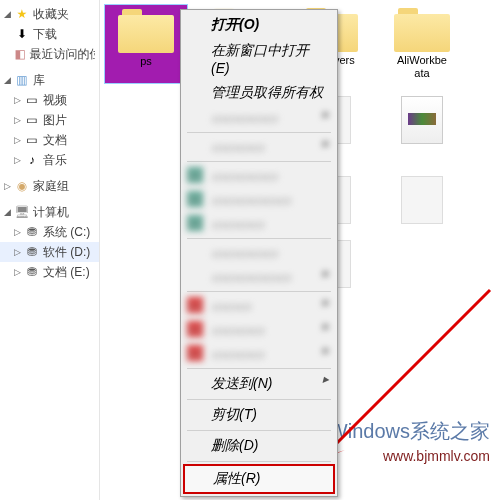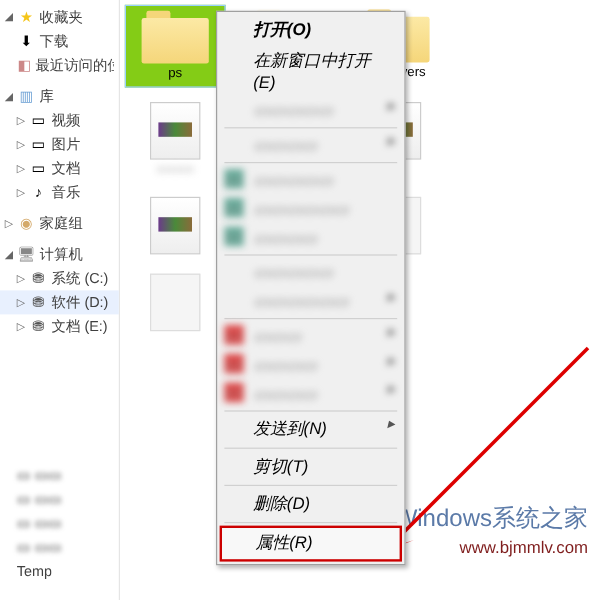--- a/index.html
+++ b/index.html
@@ -9,21 +9,21 @@
 .tree-group { margin-bottom: 6px; }
 .tree-item { display: flex; align-items: center; padding: 2px 4px; cursor: pointer; height: 20px; }
 .tree-toggle { width: 10px; font-size: 9px; color: #666; }
 .tree-icon { width: 16px; height: 16px; margin-right: 3px; display: inline-flex; align-items: center; justify-content: center; }
 .tree-label { font-size: 12px; color: #404040; white-space: nowrap; overflow: hidden; }
 .tree-child { padding-left: 14px; }
 
 .main { position: absolute; left: 100px; top: 0; right: 0; height: 500px; background: #fff; }
 .file-grid { display: flex; flex-wrap: wrap; padding: 4px; gap: 8px; }
 .file-item { width: 84px; display: flex; flex-direction: column; align-items: center; padding: 4px; cursor: pointer; }
-.file-item.selected { background: #84cc16; border: 1px solid #99d1ff; }
+.file-item.selected { background: #a21caf; border: 1px solid #99d1ff; }
 .folder-icon { width: 56px; height: 44px; position: relative; }
 .folder-icon::before { content: ""; position: absolute; top: 0; left: 4px; width: 20px; height: 8px; background: #f5d67a; border-radius: 2px 2px 0 0; }
 .folder-icon::after { content: ""; position: absolute; top: 6px; left: 0; width: 56px; height: 38px; background: linear-gradient(#fce9a5, #f5d67a); border-radius: 2px; }
 .rar-icon { width: 42px; height: 48px; background: linear-gradient(#fff, #eee); border: 1px solid #ccc; position: relative; }
 .rar-icon::after { content: ""; position: absolute; top: 16px; left: 6px; right: 6px; height: 12px; background: linear-gradient(90deg, #6b3a8a, #4a8a3a, #8a6b3a); }
 .generic-icon { width: 42px; height: 48px; background: #f5f5f5; border: 1px solid #ddd; filter: blur(0.5px); }
 .file-label { font-size: 11px; text-align: center; margin-top: 2px; word-break: break-all; line-height: 1.2; max-width: 80px; }
 .blurred .file-label { filter: blur(3px); color: #999; }
 
 .context-menu { position: absolute; left: 180px; top: 9px; width: 158px; background: #f0f0f0; border: 1px solid #a0a0a0; box-shadow: 2px 2px 4px rgba(0,0,0,0.3); z-index: 100; padding: 2px; }
@@ -117,53 +117,40 @@
       <span class="tree-icon drive-x">⛃</span>
       <span class="tree-label">软件 (D:)</span>
     </div>
     <div class="tree-item tree-child">
       <span class="tree-toggle">▷</span>
       <span class="tree-icon drive-x">⛃</span>
       <span class="tree-label">文档 (E:)</span>
     </div>
   </div>
 
-  <div class="tree-group" style="position:absolute;bottom:8px;left:0;right:0">
-    <div class="tree-item tree-child blurred" style="filter:blur(2px)">
-        <span class="tree-label">▭ ▭▭</span>
-      </div>
-    <div class="tree-item tree-child blurred" style="filter:blur(2px)">
-        <span class="tree-label">▭ ▭▭</span>
-      </div>
-    <div class="tree-item tree-child blurred" style="filter:blur(2px)">
-        <span class="tree-label">▭ ▭▭</span>
-      </div>
-    <div class="tree-item tree-child blurred" style="filter:blur(2px)">
-        <span class="tree-label">▭ ▭▭</span>
-      </div>
-    <div class="tree-item tree-child">
-      <span class="tree-label">Temp</span>
-    </div>
-  </div>
 </div>
 
 <div class="main">
   <div class="file-grid">
     <div class="file-item selected">
       <div class="folder-icon"></div>
       <div class="file-label">ps</div>
     </div>
     <div class="file-item blurred" style="opacity:.1">
       <div class="folder-icon"></div>
     </div>
     <div class="file-item">
       <div class="folder-icon"></div>
       <div class="file-label">MyDrivers</div>
     </div>
 
+    <div class="file-item">
+      <div class="folder-icon"></div>
+      <div class="file-label"><span>AliWorkbe</span><br><span>ata</span></div>
+    </div>
     <div class="file-item blurred" style="opacity:0"></div>
     <div class="file-item blurred">
       <div class="rar-icon"></div>
       <div class="file-label">▭▭▭</div>
     </div>
     <div class="file-item">
       <div class="generic-icon"></div>
       <div class="file-label">E.e</div>
     </div>
 
@@ -187,20 +174,21 @@
     </div>
     <div class="file-item blurred">
       <div class="generic-icon"></div>
     </div>
   </div>
 </div>
 
 <div class="context-menu">
   <div class="menu-item"><b>打开(O)</b></div>
   <div class="menu-item">在新窗口中打开(E)</div>
+  <div class="menu-item">管理员取得所有权</div>
   <div class="menu-item blurred has-arrow">▭▭▭▭▭</div>
   <div class="menu-sep"></div>
   <div class="menu-item blurred has-arrow">▭▭▭▭</div>
   <div class="menu-sep"></div>
   <div class="menu-item blurred"><span class="menu-icon" style="background:#6a9">▭</span>▭▭▭▭▭</div>
   <div class="menu-item blurred"><span class="menu-icon" style="background:#6a9">▭</span>▭▭▭▭▭▭</div>
   <div class="menu-item blurred"><span class="menu-icon" style="background:#6a9">▭</span>▭▭▭▭</div>
   <div class="menu-sep"></div>
   <div class="menu-item blurred">▭▭▭▭▭</div>
   <div class="menu-item blurred has-arrow">▭▭▭▭▭▭</div>

